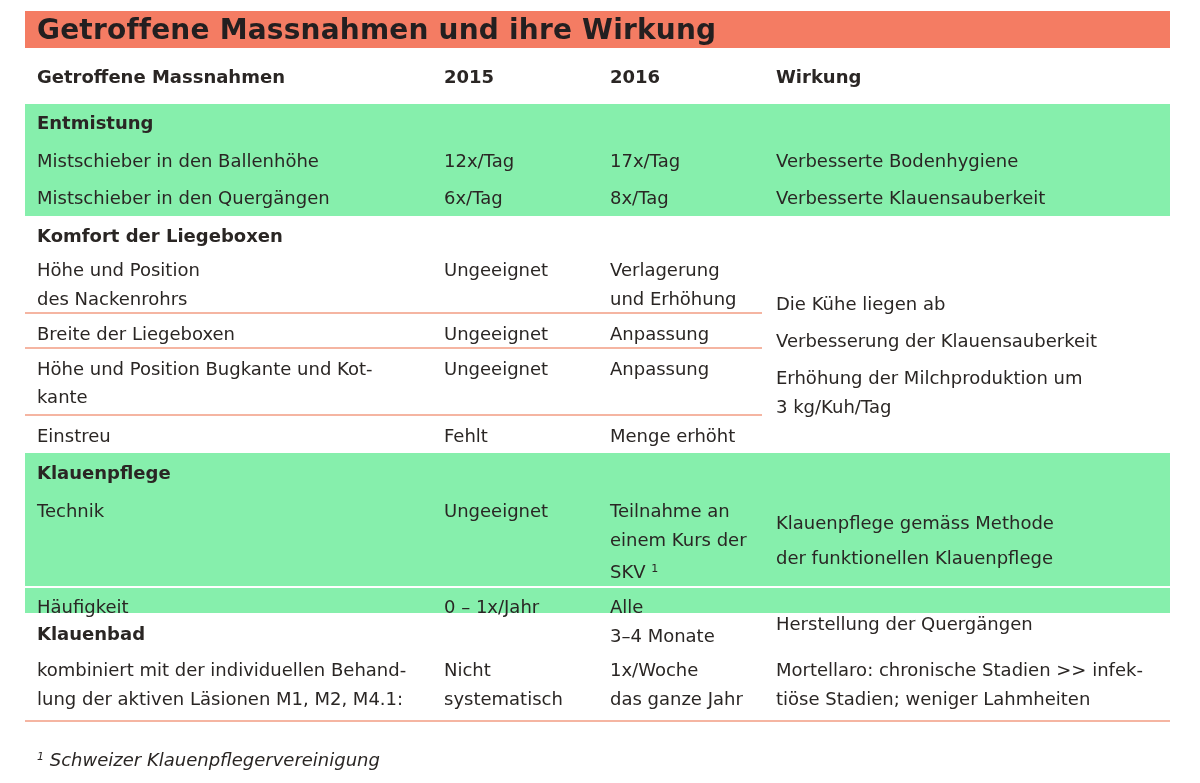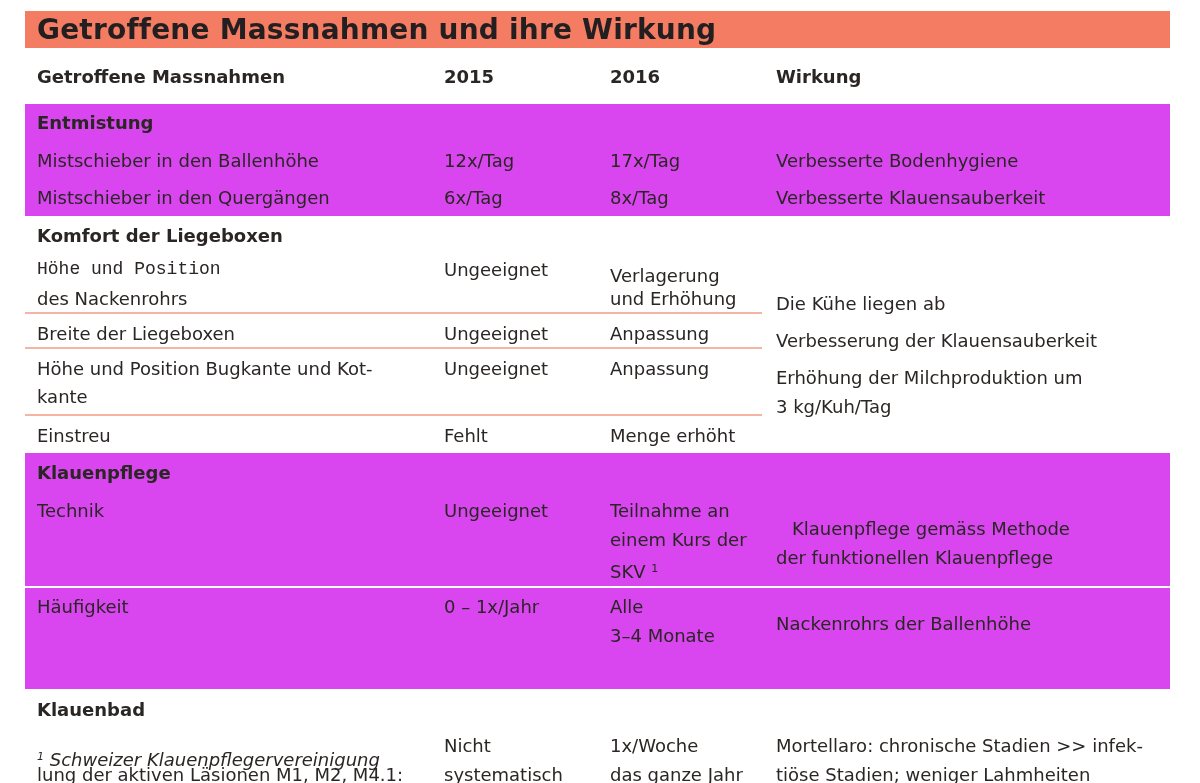--- a/index.html
+++ b/index.html
@@ -8,21 +8,21 @@
   .table { position:absolute; left:25px; top:11px; width:1145px; }
   .title-bar { height:37px; background:#f47c63; display:flex; align-items:center;
                padding-left:12px; box-sizing:border-box; }
   .title-bar span { font-size:28px; font-weight:bold; color:#231f20; letter-spacing:0.2px; }
   .hdr { height:56px; display:flex; align-items:center; font-weight:bold; font-size:18px; }
   .c1 { position:absolute; left:12px; }
   .c2 { position:absolute; left:419px; }
   .c3 { position:absolute; left:585px; }
   .c4 { position:absolute; left:751px; }
   .row { position:relative; font-size:18px; line-height:29px; }
-  .pink { background:#d946ef; }
+  .pink { background:#86efac; }
   .sec-title { font-weight:bold; }
   .line { position:absolute; height:2px; background:#f5b5a2; }
   .wline { position:absolute; height:2px; background:#ffffff; }
   .footnote { position:absolute; left:37px; top:749px; font-size:18px; font-style:italic; color:#2a2624; }
   sup { font-size:11px; vertical-align:6px; }
 </style>
 </head>
 <body>
 
 <div class="table">
@@ -45,24 +45,24 @@
     <span class="c4" style="top:42px;">Verbesserte Bodenhygiene</span>
     <span class="c1" style="top:79px;">Mistschieber in den Quergängen</span>
     <span class="c2" style="top:79px;">6x/Tag</span>
     <span class="c3" style="top:79px;">8x/Tag</span>
     <span class="c4" style="top:79px;">Verbesserte Klauensauberkeit</span>
   </div>
 
   <div class="row" style="height:237px;">
     <span class="c1 sec-title" style="top:5px;">Komfort der Liegeboxen</span>
 
-    <span class="c1" style="top:39px;font-family:Liberation Mono, monospace;">Höhe und Position</span>
+    <span class="c1" style="top:39px;">Höhe und Position</span>
     <span class="c1" style="top:68px;">des Nackenrohrs</span>
     <span class="c2" style="top:39px;">Ungeeignet</span>
-    <span class="c3" style="top:45px;">Verlagerung</span>
+    <span class="c3" style="top:39px;">Verlagerung</span>
     <span class="c3" style="top:68px;">und Erhöhung</span>
     <div class="line" style="left:0; width:737px; top:96px;"></div>
 
     <span class="c1" style="top:103px;">Breite der Liegeboxen</span>
     <span class="c2" style="top:103px;">Ungeeignet</span>
     <span class="c3" style="top:103px;">Anpassung</span>
     <div class="line" style="left:0; width:737px; top:131px;"></div>
 
     <span class="c1" style="top:138px;">Höhe und Position Bugkante und Kot-</span>
     <span class="c1" style="top:166px;">kante</span>
@@ -73,41 +73,42 @@
     <span class="c1" style="top:205px;">Einstreu</span>
     <span class="c2" style="top:205px;">Fehlt</span>
     <span class="c3" style="top:205px;">Menge erhöht</span>
 
     <span class="c4" style="top:73px;">Die Kühe liegen ab</span>
     <span class="c4" style="top:110px;">Verbesserung der Klauensauberkeit</span>
     <span class="c4" style="top:147px;">Erhöhung der Milchproduktion um</span>
     <span class="c4" style="top:176px;">3 kg/Kuh/Tag</span>
   </div>
 
-  <div class="row pink" style="height:236px;padding-left:20px;">
+  <div class="row pink" style="height:160px;padding-left:20px;">
     <span class="c1 sec-title" style="top:5px;">Klauenpflege</span>
 
     <span class="c1" style="top:43px;">Technik</span>
     <span class="c2" style="top:43px;">Ungeeignet</span>
     <span class="c3" style="top:43px;">Teilnahme an</span>
     <span class="c3" style="top:72px;">einem Kurs der</span>
     <span class="c3" style="top:101px;"><span>SKV</span> <sup>1</sup></span>
-    <span class="c4" style="top:61px;margin-left:16px;">Klauenpflege gemäss Methode</span>
+    <span class="c4" style="top:55px;">Klauenpflege gemäss Methode</span>
     <span class="c4" style="top:90px;">der funktionellen Klauenpflege</span>
     <div class="wline" style="left:0; width:1145px; top:133px;"></div>
 
     <span class="c1" style="top:139px;">Häufigkeit</span>
     <span class="c2" style="top:139px;">0 – 1x/Jahr</span>
     <span class="c3" style="top:139px;">Alle</span>
     <span class="c3" style="top:168px;">3–4 Monate</span>
-    <span class="c4" style="top:156px;">Nackenrohrs der Ballenhöhe</span>
+    <span class="c4" style="top:156px;">Herstellung der Quergängen</span>
   </div>
 
   <div class="row" style="height:110px;">
     <span class="c1 sec-title" style="top:6px;">Klauenbad</span>
+    <span class="c1" style="top:42px;">kombiniert mit der individuellen Behand-</span>
     <span class="c1" style="top:71px;">lung der aktiven Läsionen M1, M2, M4.1:</span>
     <span class="c2" style="top:42px;">Nicht</span>
     <span class="c2" style="top:71px;">systematisch</span>
     <span class="c3" style="top:42px;">1x/Woche</span>
     <span class="c3" style="top:71px;">das ganze Jahr</span>
     <span class="c4" style="top:42px;">Mortellaro: chronische Stadien &gt;&gt; infek-</span>
     <span class="c4" style="top:71px;">tiöse Stadien; weniger Lahmheiten</span>
     <div class="line" style="left:0; width:1145px; top:107px;"></div>
   </div>
 </div>

